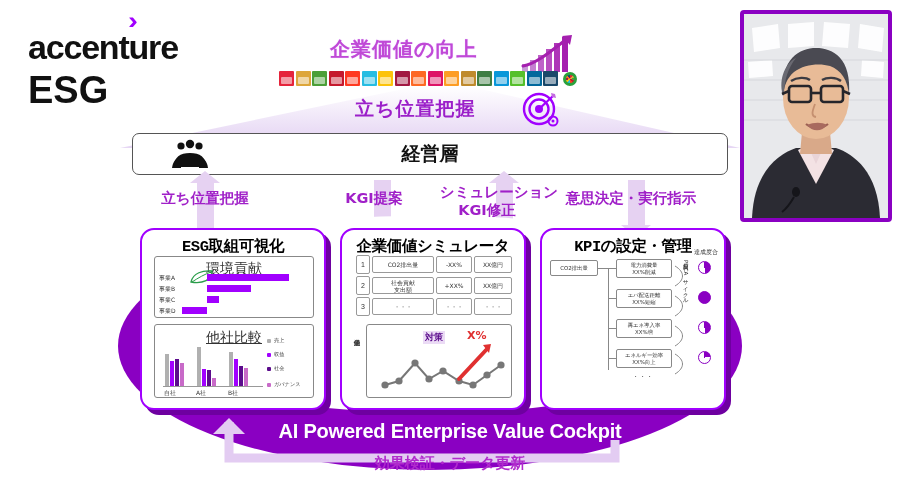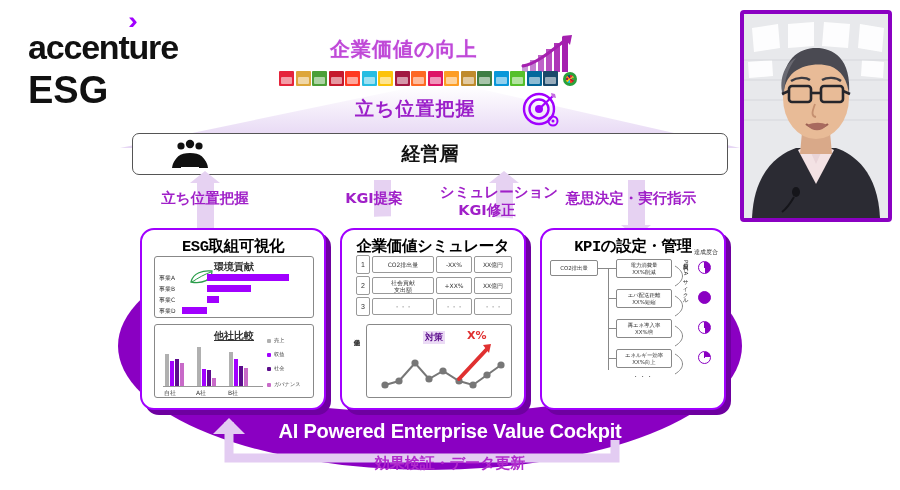--- a/index.html
+++ b/index.html
@@ -68,21 +68,21 @@
   .panel{position:absolute;width:186px;height:182px;background:#fff;border:2px solid #A100FF;
          border-radius:14px;box-sizing:border-box;box-shadow:5px 5px 0 0 #6E00A0;}
   .ptitle{position:absolute;left:0;right:0;top:6px;text-align:center;font-size:15.5px;font-weight:700;
           color:#000000;font-family:Liberation Mono, monospace;letter-spacing:-.4px;}
   #p1{left:140px;top:228px;}
   #p2{left:340px;top:228px;}
   #p3{left:540px;top:228px;}
 
   .sub{position:absolute;background:#fff;border:1.3px solid #888;border-radius:3px;box-sizing:border-box;}
 
-  .minitl{position:absolute;left:0;right:0;text-align:center;font-size:10px;font-weight:700;color:#333;
+  .minitl{position:absolute;left:0;right:0;text-align:center;font-size:14px;font-weight:400;color:#333;
           font-family:"DejaVu Sans",sans-serif;}
 
   .hbarlabel{position:absolute;font-size:6px;color:#333;font-family:"DejaVu Sans",sans-serif;
              white-space:nowrap;}
   .hbar{position:absolute;background:#A100FF;height:7px;}
 
   .vbar{position:absolute;bottom:0;}
   .catlab{position:absolute;font-size:6px;color:#333;font-family:"DejaVu Sans",sans-serif;}
   .leg{position:absolute;font-size:5.2px;color:#333;font-family:"DejaVu Sans",sans-serif;white-space:nowrap;}
   .legdot{position:absolute;width:4px;height:4px;border-radius:1px;}

